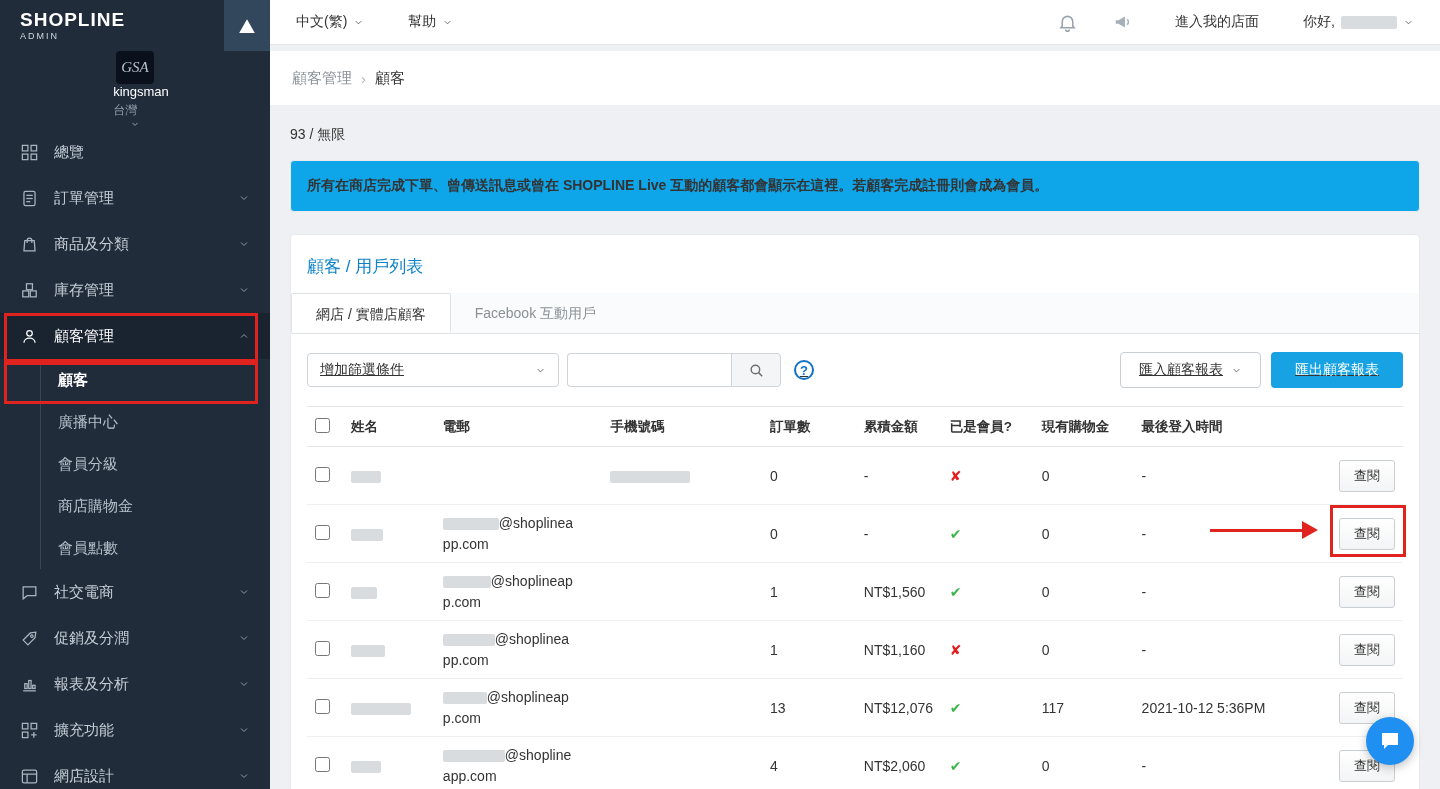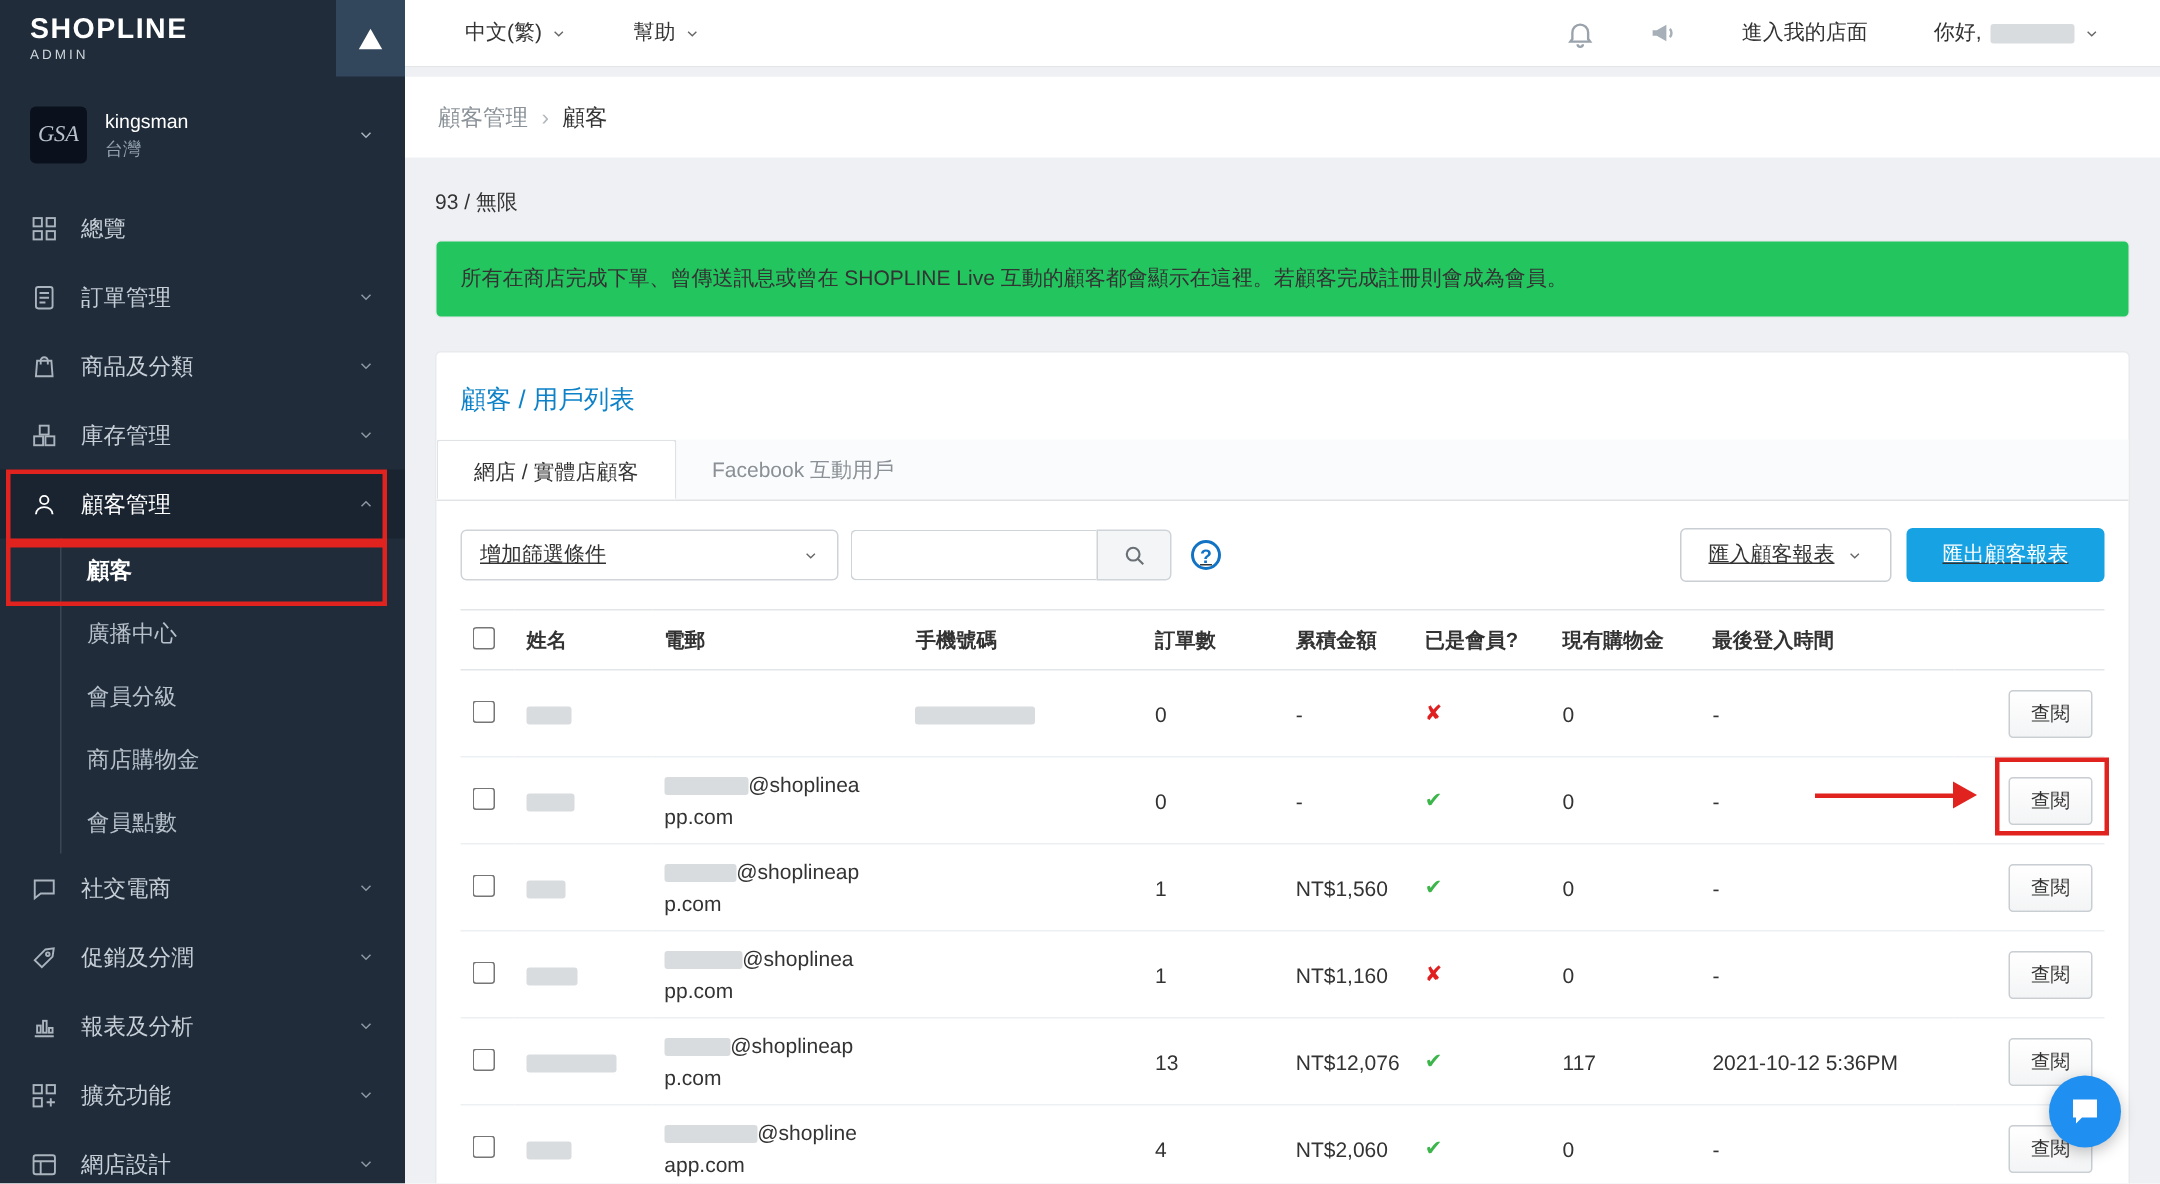--- a/index.html
+++ b/index.html
@@ -8,56 +8,56 @@
     font-family: "Liberation Sans", "DejaVu Sans", sans-serif;
     background:#eef0f3; color:#333; position:relative; font-size:14px;
   }
   
   .sidebar { position:absolute; left:0; top:0; width:270px; height:789px; background:#202c3a; z-index:5; }
   .logo-row { height:51px; display:flex; align-items:center;gap:27px; }
   .brand-wrap { flex:1; padding-left:20px; line-height:1; }
   .brand { color:#fff; font-weight:bold; font-size:19px; letter-spacing:1px; }
   .brand-sub { color:#cfd6dd; font-size:9px; letter-spacing:2px; margin-top:3px; }
   .logo-mark { width:46px; height:51px; background:#32465c; display:flex; align-items:center; justify-content:center; }
-  .merchant { height:78px; display:flex; align-items:center; padding:0 20px; }
+  .merchant { height:78px; display:flex; align-items:center; padding:0 20px;flex-direction:column; }
   .avatar { width:38px; height:38px; background:#0a111c; border-radius:4px; display:flex; align-items:center; justify-content:center;
             color:#b9c2cc; font-family:"Liberation Serif", serif; font-style:italic; font-size:15px; }
   .merchant-info { flex:1; margin-left:12px; }
   .merchant-name { color:#fff; font-size:13px; }
   .merchant-region { color:#93a0ad; font-size:12px; margin-top:3px; }
   .menu { list-style:none; }
   .menu-item { height:46px; display:flex; align-items:center; padding:0 20px; color:#c6cfd8; font-size:15px; cursor:pointer; }
   .menu-item .mi-icon { width:20px; height:20px; margin-right:14px; flex:none; display:flex; align-items:center; }
   .menu-item .chev { margin-left:auto; opacity:.8; }
   .menu-item.active-parent { color:#fff; background:#1a2430; }
   .submenu { list-style:none; margin-left:40px; border-left:1px solid #3a4654; }
   .submenu-item { height:42px; display:flex; align-items:center; padding-left:17px; color:#b6c0ca; font-size:15px; cursor:pointer; }
   .submenu-item.active { color:#fff; font-weight:bold; }
   svg.sic { stroke:#aab4be; fill:none; stroke-width:1.6; width:19px; height:19px; }
   .active-parent svg.sic { stroke:#ffffff; }
   svg.chevron { stroke:#aab4be; fill:none; stroke-width:2; width:12px; height:12px; }
   
   .topbar { position:absolute; left:270px; top:0; right:0; height:45px; background:#fff; border-bottom:1px solid #e3e6e8;
-            display:flex; align-items:center; padding:0 40px; z-index:4;justify-content:flex-end; }
+            display:flex; align-items:center; padding:0 26px; z-index:4;justify-content:flex-end; }
   .tb-item { display:flex; align-items:center; gap:6px; font-size:14px; color:#333; cursor:pointer; }
   .tb-lang { margin-right:44px; }
   .tb-spacer { flex:1; }
   .tb-icon { width:22px; height:22px; margin-left:34px; cursor:pointer; display:flex; align-items:center; }
   .tb-store { margin-left:40px; font-size:14px; cursor:pointer; }
   .tb-greeting { margin-left:44px; display:flex; align-items:center; gap:6px; cursor:pointer; }
   svg.tchev { stroke:#666; fill:none; stroke-width:2; width:11px; height:11px; }
   
   .main { position:absolute; left:270px; top:51px; right:0; bottom:0; background:#eef0f3; overflow:hidden; }
   .breadcrumb-row { background:#fff; height:54px; display:flex; align-items:center; padding:0 22px; font-size:15px; }
   .bc-parent { color:#8a9298; cursor:pointer; }
   .bc-sep { color:#b3b8bd; margin:0 9px; }
   .bc-current { color:#333; }
   .content { padding:0 20px; }
   .quota { margin-top:21px; font-size:14px; color:#333; }
-  .notice-card { margin-top:16px; background:#22c55e; border:1px solid #e8eaec; border-radius:4px; padding:16px; font-size:14px; color:#333; }
+  .notice-card { margin-top:16px; background:#0ea5e9; border:1px solid #e8eaec; border-radius:4px; padding:16px; font-size:14px; color:#333;font-weight:bold; }
   .list-card { margin-top:22px; background:#fff; border:1px solid #e8eaec; border-radius:4px; padding-bottom:4px; }
   .card-title { padding:20px 16px 15px; color:#0d82c8; font-size:17px; }
   .tabs { display:flex; background:#fafbfc; border-bottom:1px solid #dfe3e6; padding-left:0; }
   .tab { height:40px; line-height:40px; padding:0 24px; font-size:14px; color:#8a9095; cursor:pointer; }
   .tab.active { background:#fff; border:1px solid #dfe3e6; border-bottom:1px solid #fff; margin-bottom:-1px; color:#333; border-radius:2px 2px 0 0; }
   .filter-row { display:flex; align-items:center; padding:18px 16px;text-decoration:underline; }
   .select-box { width:252px; height:34px; border:1px solid #cfd4d9; border-radius:4px; display:flex; align-items:center;
                 padding:0 12px; font-size:14px; color:#333; cursor:pointer; background:#fff; }
   .select-box .sel-caret { margin-left:auto; }
   .search-group { display:flex; margin-left:8px; }

